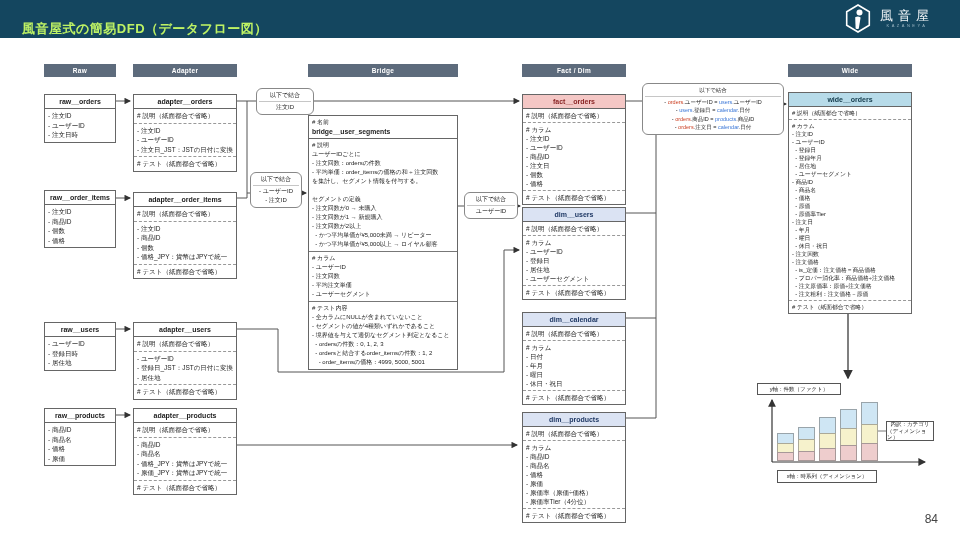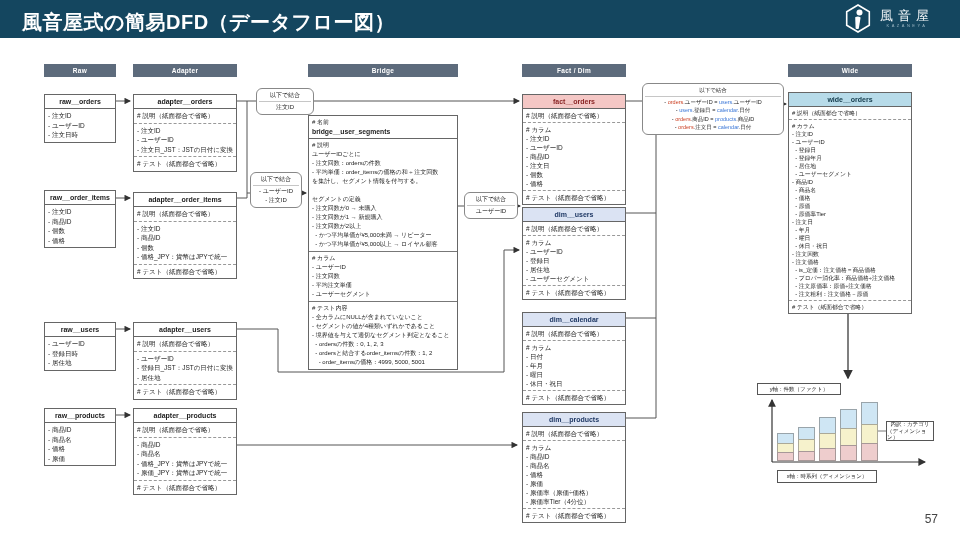--- a/index.html
+++ b/index.html
@@ -1,20 +1,20 @@
 <!DOCTYPE html>
 <html><head>
 <meta charset="utf-8">
 <style>
   html,body{margin:0;padding:0;background:#ddd;}
   .slide{position:relative;width:960px;height:540px;background:#ffffff;overflow:hidden;
          font-family:"Liberation Sans","DejaVu Sans",sans-serif;}
   
   .titlebar{position:absolute;top:0;left:0;width:960px;height:38px;background:#14465f;}
-  .slide-title{position:absolute;left:22px;top:9px;font-size:20px;font-weight:bold;color:#ffffff;letter-spacing:.5px;}
+  .slide-title{position:absolute;left:22px;top:20px;font-size:13px;font-weight:bold;color:#bef264;letter-spacing:.5px;}
   .logo{position:absolute;right:26px;top:3px;display:flex;align-items:center;gap:7px;color:#fff;}
   .logo-text{display:flex;flex-direction:column;align-items:center;line-height:1;}
   .brand{font-size:13px;letter-spacing:5px;color:#f2f6f8;text-align:right;}
   .brand-sub{font-size:4px;letter-spacing:2.5px;color:#9db7c4;margin-top:2px;}
   .page-number{position:absolute;right:22px;bottom:14px;font-size:12px;color:#444;}
   
   .colhead{position:absolute;top:64px;height:13px;background:#5d6b7c;color:#fff;
            font-size:6.5px;font-weight:bold;display:flex;align-items:center;justify-content:center;letter-spacing:.3px;}
   
   .tbl{position:absolute;background:#fff;border:1px solid #666;font-size:6.5px;line-height:9.5px;color:#1c1c1c;box-sizing:border-box;}
@@ -389,14 +389,14 @@
       </div>
     </div>
   <div class="chart-label" style="left:886px;top:421px;width:48px;height:20px;">
     <div>内訳：カテゴリ</div>
     <div>（ディメンション）</div>
   </div>
   <div class="chart-label" style="left:777px;top:470px;width:100px;height:13px;">
     <div>x軸：時系列（ディメンション）</div>
   </div>
 
-  <div class="page-number">57</div>
+  <div class="page-number">84</div>
 </div>
 
 </body></html>

